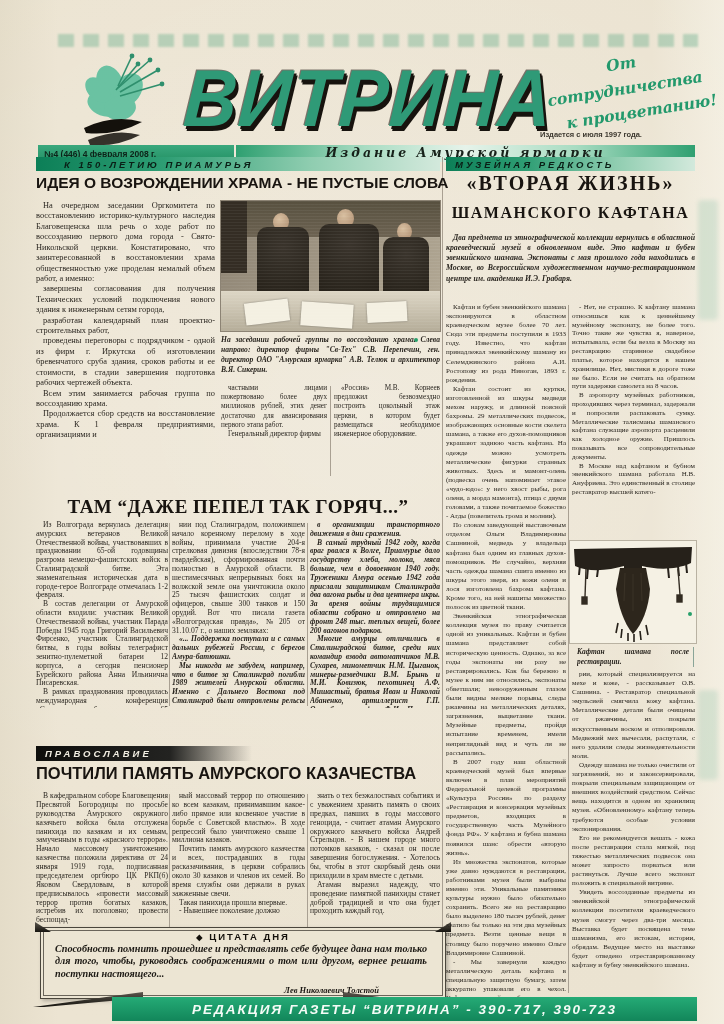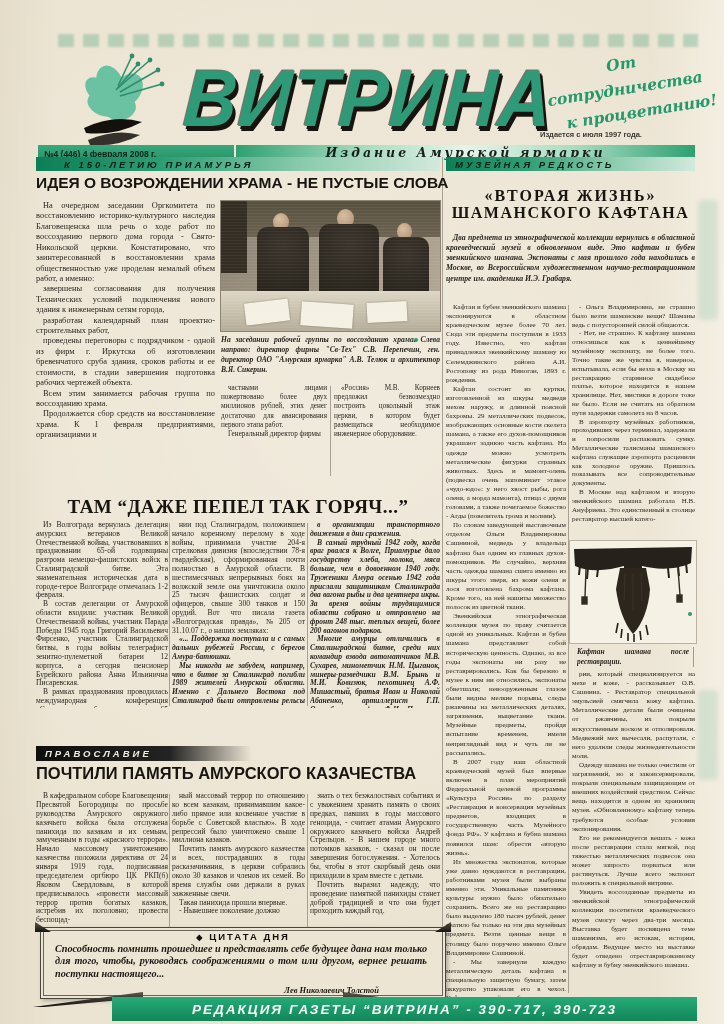--- a/index.html
+++ b/index.html
@@ -91,21 +91,21 @@
     font-weight:bold;font-style:italic;font-size:10.2px;line-height:1.22;color:#1c1914;text-align:justify;}
   .qauthor{position:absolute;right:66px;bottom:3px;font-weight:bold;font-style:italic;
     font-size:8.5px;color:#1c1914;}
   .qw{position:absolute;background:linear-gradient(180deg,#5b564d,#16140f);}
   .qw-bl{left:-8px;bottom:-9px;width:110px;height:15px;clip-path:polygon(0 100%,100% 0,100% 40%,10% 100%);}
   .qw-br{right:-8px;bottom:-9px;width:110px;height:15px;clip-path:polygon(100% 100%,0 0,0 40%,90% 100%);}
   .qw-tl{left:-6px;top:-6px;width:16px;height:10px;clip-path:polygon(0 0,100% 100%,0 100%);}
   .qw-tr{right:-6px;top:-6px;width:16px;height:10px;clip-path:polygon(100% 0,0 100%,100% 100%);}
   
   .m-bar{left:446px;top:157px;width:249px;}
-  .m-hl1{left:446px;top:187px;width:249px;font-size:16px;letter-spacing:2px;}
+  .m-hl1{left:446px;top:172px;width:249px;font-size:20px;letter-spacing:2px;}
   .m-hl2{left:446px;top:204px;width:249px;font-size:16px;letter-spacing:1.5px;}
   .m-lead{left:446px;top:233px;width:249px;height:68px;font-weight:bold;font-style:italic;
     font-size:7.8px;line-height:1.3;}
   .m-colA{left:446px;top:303px;width:120px;height:694px;font-size:7px;line-height:1.3;}
   .m-colB{left:572px;top:303px;width:123px;height:236px;font-size:7px;line-height:1.26;}
   .m-photo{left:570px;top:541px;width:126px;height:102px;background:#f5f1e4;overflow:hidden;
     outline:1px solid #b9b2a2;}
   .m-caption{left:577px;top:647px;width:112px;height:20px;font-weight:bold;font-style:italic;
     font-size:7.4px;line-height:1.3;border-right:1px solid #8aa598;padding-right:4px;}
   .m-colB2{left:572px;top:670px;width:123px;height:327px;font-size:7px;line-height:1.3;}
@@ -246,21 +246,21 @@
   <div class="abs hair" style="left:169px;top:794px;width:1px;height:138px;"></div>
   <div class="abs txt o-col d-c2" style="font-weight:normal;font-style:normal;">
       <p class="p">ный массовый террор по отношению ко всем казакам, принимавшим какое-либо прямое или косвенное участие в борьбе с Советской властью». В ходе репрессий было уничтожено свыше 1 миллиона казаков.</p>
       <p class="p">Почтить память амурского казачества и всех, пострадавших в годы расказачивания, в церкви собрались около 30 казаков и членов их семей. Во время службы они держали в руках зажженные свечи.</p>
       <p class="p">Такая панихида прошла впервые.</p>
       <p class="p">- Нынешнее поколение должно</p>
     </div>
   <div class="abs hair" style="left:307px;top:794px;width:1px;height:138px;"></div>
   <div class="abs txt o-col d-c3" style="font-weight:normal;font-style:normal;">
       <p class="p">знать о тех безжалостных событиях и с уважением хранить память о своих предках, павших в годы массового геноцида, - считает атаман Амурского окружного казачьего войска Андрей Стрельцов. - В нашем городе много потомков казаков, - сказал он после завершения богослужения. - Хотелось бы, чтобы в этот скорбный день они приходили в храм вместе с детьми.</p>
-      <p class="p">Почтить выразил надежду, что проведение памятной панихиды станет доброй традицией и что она будет проходить каждый год.</p>
+      <p class="p">Атаман выразил надежду, что проведение памятной панихиды станет доброй традицией и что она будет проходить каждый год.</p>
     </div>
 
   <div class="abs qbox">
     <div class="qw qw-bl"></div>
     <div class="qw qw-br"></div>
     <div class="qw qw-tl"></div>
     <div class="qw qw-tr"></div>
     <div class="qhead">
       <span class="bullet">◆</span><span>ЦИТАТА  ДНЯ</span>
     </div>
@@ -280,24 +280,23 @@
       <p class="p">Кафтан и бубен эвенкийского шамана экспонируются в областном краеведческом музее более 70 лет. Сюда эти предметы поступили в 1933 году. Известно, что кафтан принадлежал эвенкийскому шаману из Селемджинского района А.И. Ростопову из рода Ниноган, 1893 г. рождения.</p>
       <p class="p">Кафтан состоит из куртки, изготовленной из шкуры медведя мехом наружу, и длинной поясной бахромы. 29 металлических подвесок, изображающих основные кости скелета шамана, а также его духов-помощников украшают заднюю часть кафтана. На одежде можно усмотреть металлические фигурки странных животных. Здесь и мамонт-олень (подвеска очень напоминает этакое «чудо-юдо»: у него хвост рыбы, рога оленя, а морда мамонта), птица с двумя головами, а также почитаемое божество - Агды (повелитель грома и молнии).</p>
       <p class="p">По словам заведующей выставочным отделом Ольги Владимировны Сашниной, медведь у владельца кафтана был одним из главных духов-помощников. Не случайно, верхняя часть одежды шамана сшита именно из шкуры этого зверя, из кожи оленя и лося изготовлена бахрома кафтана. Кроме того, на ней нашиты множество полосок из цветной ткани.</p>
       <p class="p">Эвенкийская этнографическая коллекция музея по праву считается одной из уникальных. Кафтан и бубен шамана представляет собой историческую ценность. Однако, за все годы экспонаты ни разу не реставрировались. Как бы бережно в музее к ним ни относились, экспонаты обветшали; невооруженным глазом были видны мелкие порывы, следы ржавчины на металлических деталях, загрязнения, выцветание ткани. Музейные предметы, пройдя испытание временем, имели неприглядный вид и чуть ли не рассыпались.</p>
       <p class="p">В 2007 году наш областной краеведческий музей был впервые включен в план мероприятий Федеральной целевой программы «Культура России» по разделу «Реставрация и консервация музейных предметов, входящих в государственную часть Музейного фонда РФ». У кафтана и бубна шамана появился шанс обрести «вторую жизнь».</p>
       <p class="p">Из множества экспонатов, которые уже давно нуждаются в реставрации, работниками музея были выбраны именно эти. Уникальные памятники культуры нужно было обязательно сохранить. Всего же на реставрацию было выделено 180 тысяч рублей, денег хватило бы только на эти два музейных предмета. Везти ценные вещи в столицу было поручено именно Ольге Владимировне Сашниной.</p>
       <p class="p">- Мы завернули каждую металлическую деталь кафтана в специальную защитную бумагу, затем аккуратно упаковали его в чехол. Кафтан тяжелый - больше десяти килограммов весит, бубен - около четырех. В багаже такие музейные предметы не перевозят, только ручной кладью.</p>
     </div>
   <div class="abs hair" style="left:568px;top:305px;width:1px;height:688px;"></div>
   <div class="abs txt m-colB">
-      <p class="p">- Ольга Владимировна, не страшно было везти шаманские вещи? Шаманы ведь с потусторонней силой общаются.</p>
       <p class="p">- Нет, не страшно. К кафтану шамана относишься как к ценнейшему музейному экспонату, не более того. Точно такие же чувства я, наверное, испытывала, если бы везла в Москву на реставрацию старинное свадебное платье, которое находится в нашем хранилище. Нет, мистики в дороге тоже не было. Если не считать на обратном пути задержки самолета на 8 часов.</p>
       <p class="p">В аэропорту музейных работников, проходивших через терминал, задержали и попросили распаковать сумку. Металлические талисманы шаманского кафтана служащие аэропорта расценили как холодное оружие. Пришлось показывать все сопроводительные документы.</p>
-      <p class="p">В Москве над кафтаном и вторую эвенкийского шамана работала Н.В. Ануфриева. Это единственный в столице реставратор высшей катего-</p>
+      <p class="p">В Москве над кафтаном и бубном эвенкийского шамана работала Н.В. Ануфриева. Это единственный в столице реставратор высшей катего-</p>
     </div>
 
   <div class="abs m-photo">
     <svg viewBox="0 0 126 102" width="126" height="102">
       <path d="M4 8 L122 6 L121 22 C104 30 84 28 72 25 L72 30 L54 30 L54 25 C40 29 20 32 5 25 Z" fill="#26211a"></path>
       <g stroke="#26211a" stroke-width="2">
         <line x1="10" y1="24" x2="9" y2="34"></line>
           <line x1="18" y1="26" x2="17" y2="38"></line>
         <line x1="28" y1="28" x2="27" y2="36"></line>
           <line x1="98" y1="27" x2="99" y2="37"></line>

